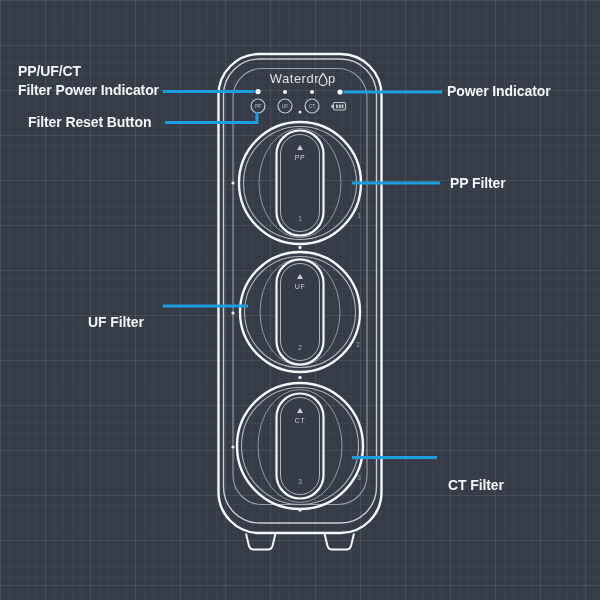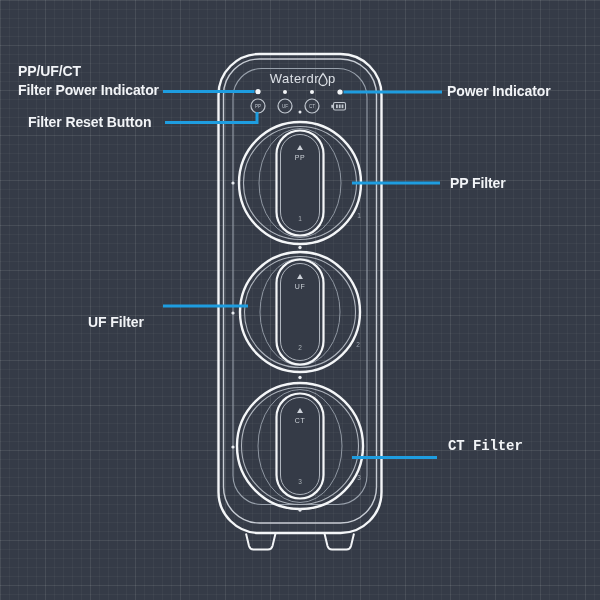--- a/index.html
+++ b/index.html
@@ -18,21 +18,21 @@
   .label{
     position:absolute;
     font:700 14px/19px "Liberation Sans",sans-serif;
     color:#f2f4f7;letter-spacing:-0.1px;white-space:nowrap;
   }
   #lab-life{left:18px;top:62px;}
   #lab-reset{left:28px;top:113px;}
   #lab-power{left:447px;top:82px;}
   #lab-pp{left:450px;top:174px;}
   #lab-uf{left:88px;top:297px;margin-top:16px;}
-  #lab-ct{left:448px;top:437px;font-family:Liberation Mono, monospace;}
+  #lab-ct{left:448px;top:476px;}
   text{font-family:"Liberation Sans",sans-serif;}
 </style>
 </head>
 <body>
 
 <div id="stage">
 
   <svg width="600" height="600" viewBox="0 0 600 600">
 
     <g fill="none">

